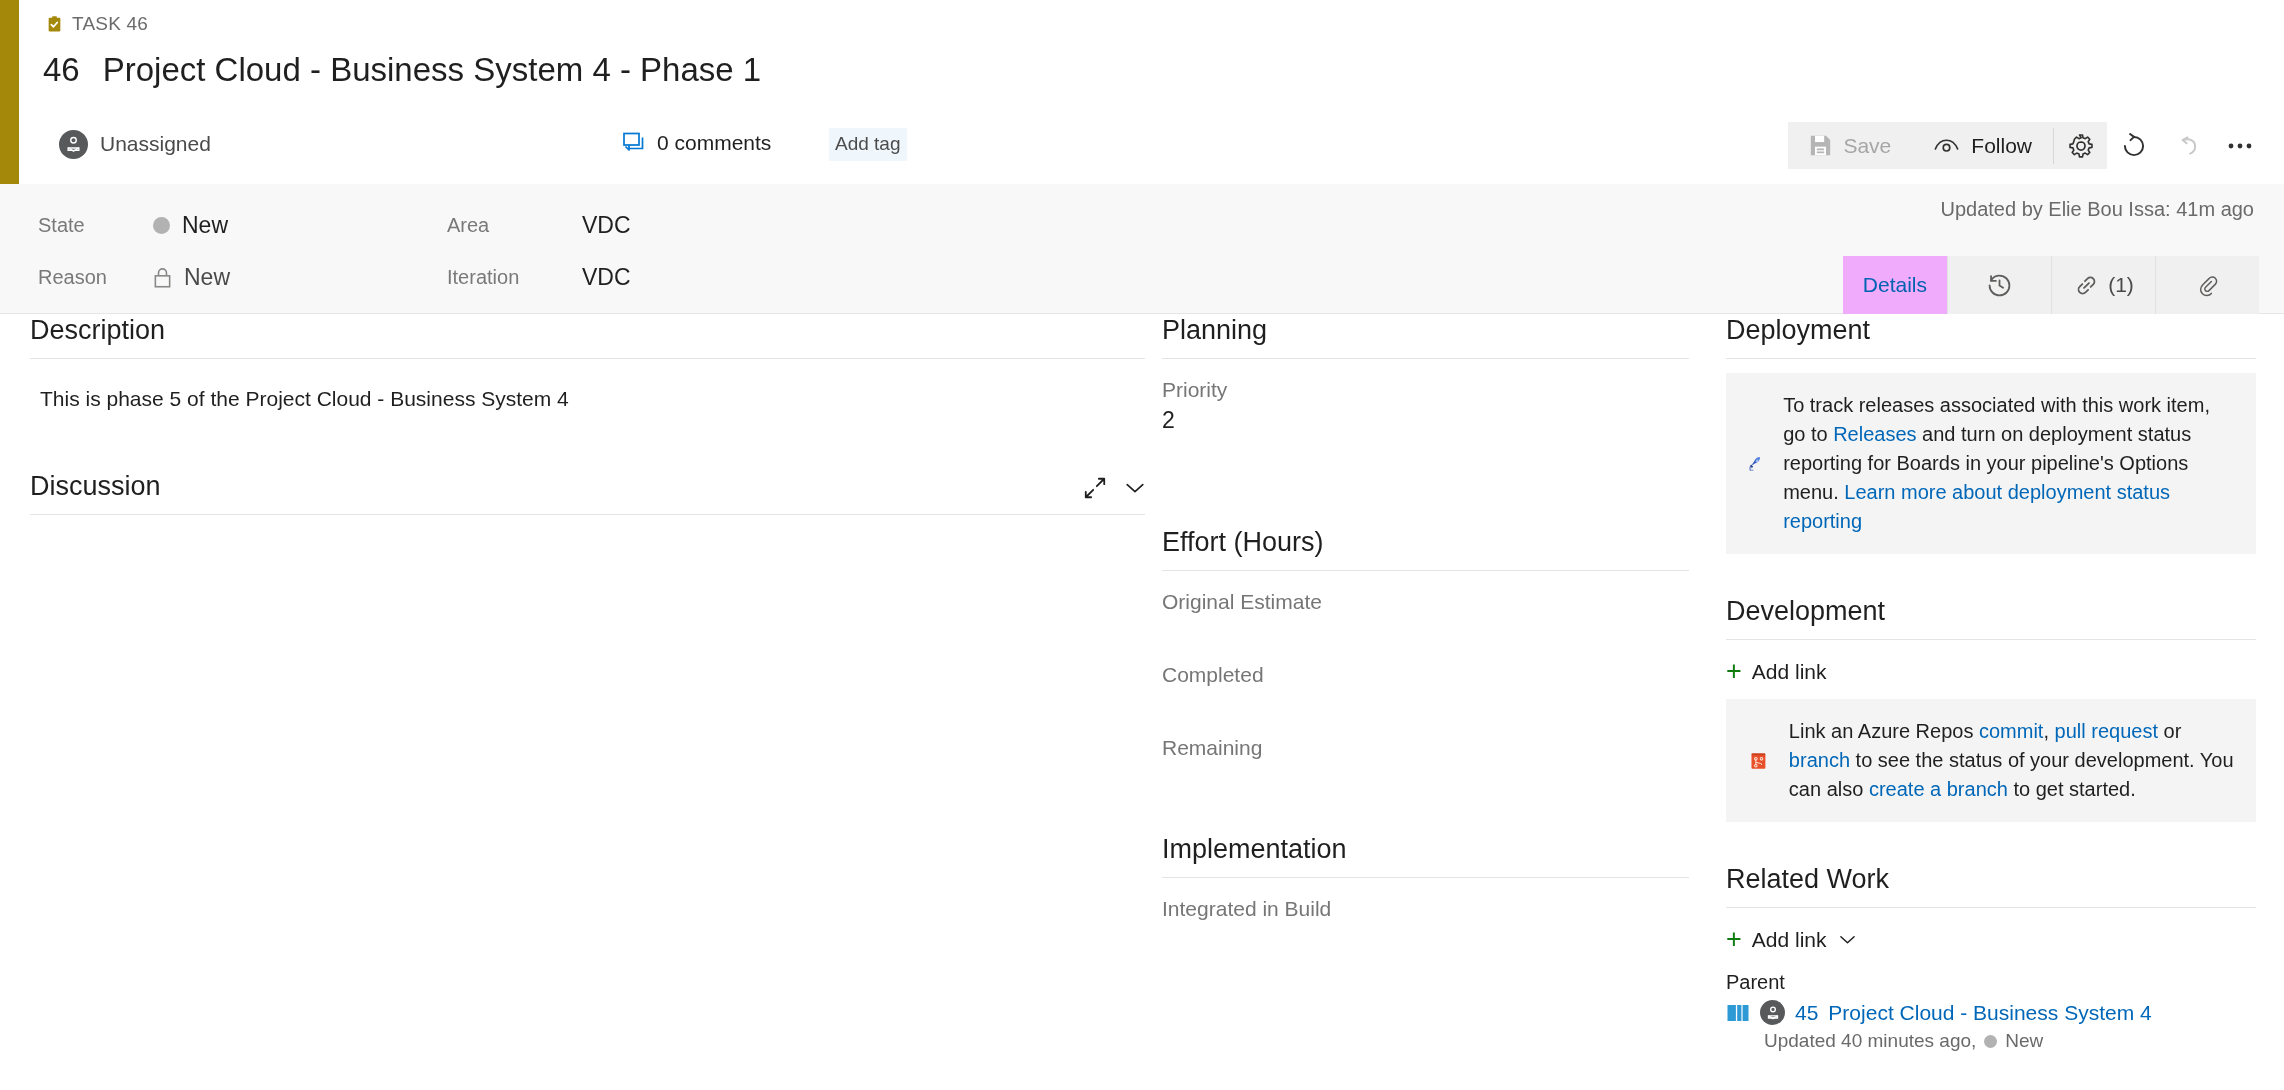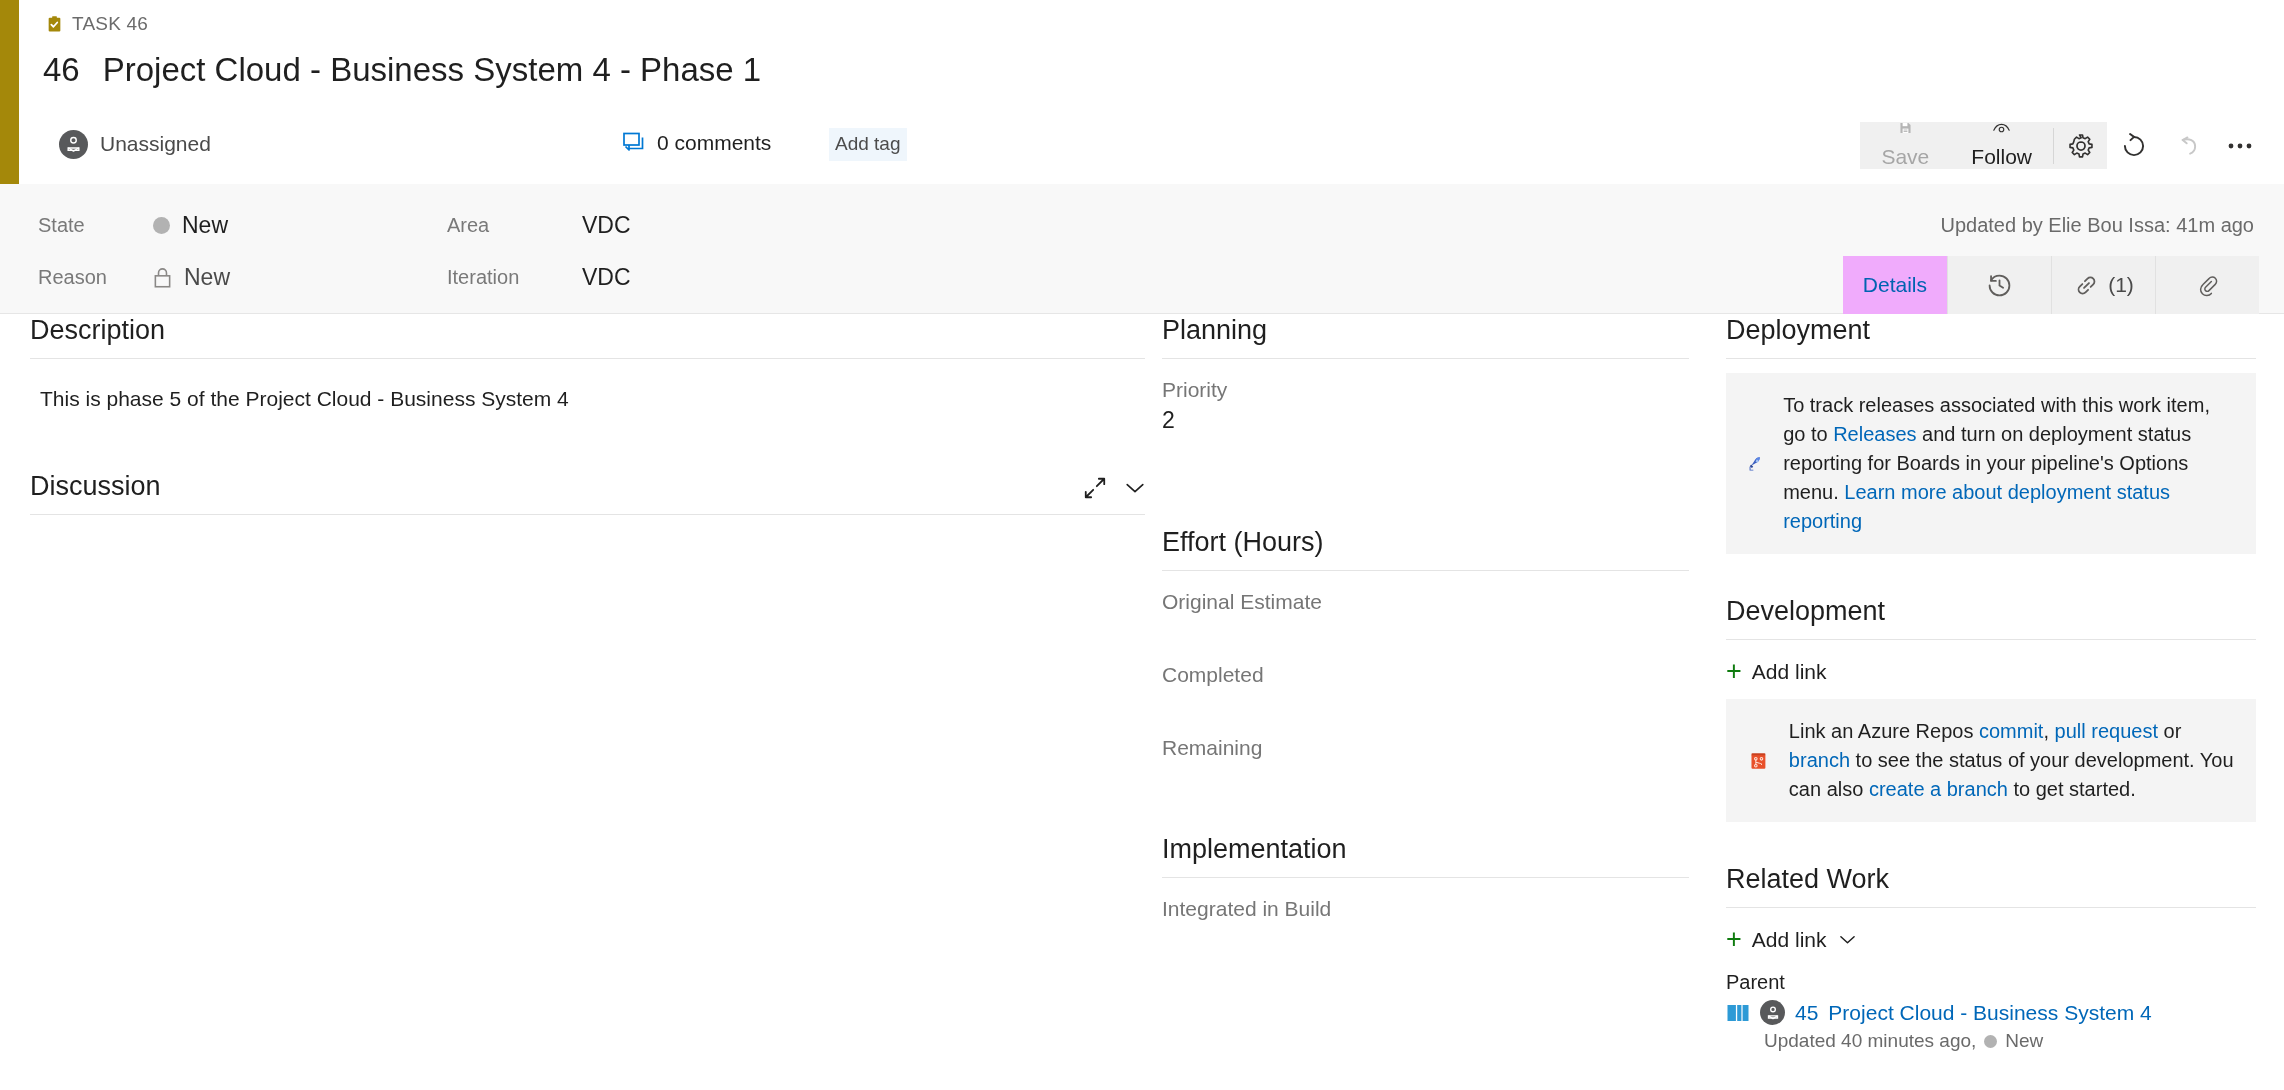--- a/index.html
+++ b/index.html
@@ -69,21 +69,20 @@
     cursor: pointer; white-space: nowrap;
   }
 
   
   .toolbar { position: absolute; right: 18px; top: 122px; display: flex; align-items: center; gap: 0; }
   .tb-btn {
     display: flex; align-items: center; gap: 11px;
     height: 47px; padding: 0 21px; cursor: pointer;
     font-size: 21px; color: #1f1f1f; background: transparent; border: 0;
     font-family: inherit;
-    flex-direction: column;
   }
   .tb-btn.filled { background: #f0f0f0; }
   .tb-btn.disabled { color: #a6a6a6; cursor: default; }
   .tb-icononly { width: 53px; padding: 0; justify-content: center; }
   .tb-sep { width: 1px; height: 36px; background: #d6d6d6; }
   .tb-group { display:flex; align-items:center; background:#f0f0f0; }
 
   
   .fieldstrip {
     position: absolute; left: 0; top: 184px;
@@ -98,21 +97,21 @@
   .fld-value {
     font-size: 23px; color: #1f1f1f;
     display: flex; align-items: center; gap: 12px;
   }
   .state-dot {
     width: 17px; height: 17px; border-radius: 50%;
     background: #b2b2b2; display: inline-block;
   }
 
   .updated-by {
-    position: absolute; right: 30px; top: 214px;
+    position: absolute; right: 30px; top: 198px;
     font-size: 20px; color: #6a6a6a;
   }
 
   
   .tabs {
     position: absolute; right: 25px; top: 256px;
     display: flex; align-items: flex-end; height: 58px;
   }
   .tab {
     height: 58px; min-width: 104px; padding: 0 20px;

